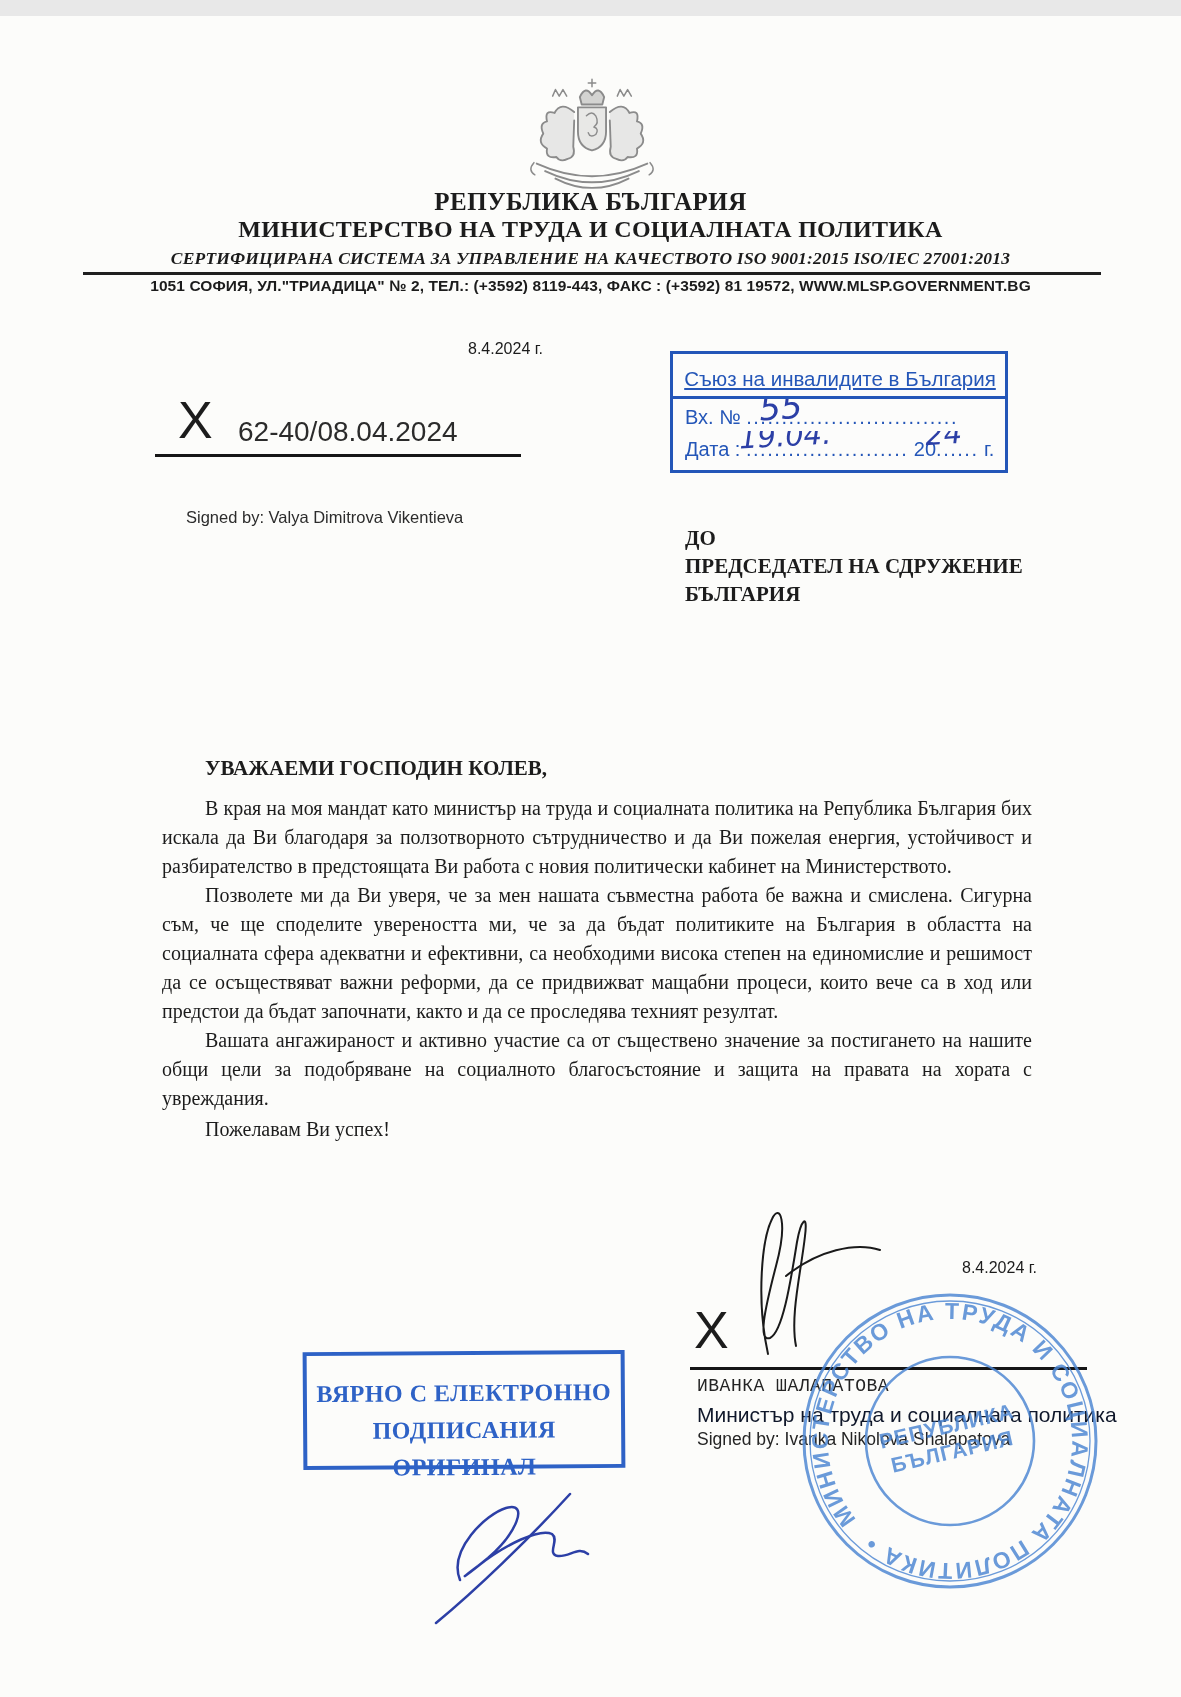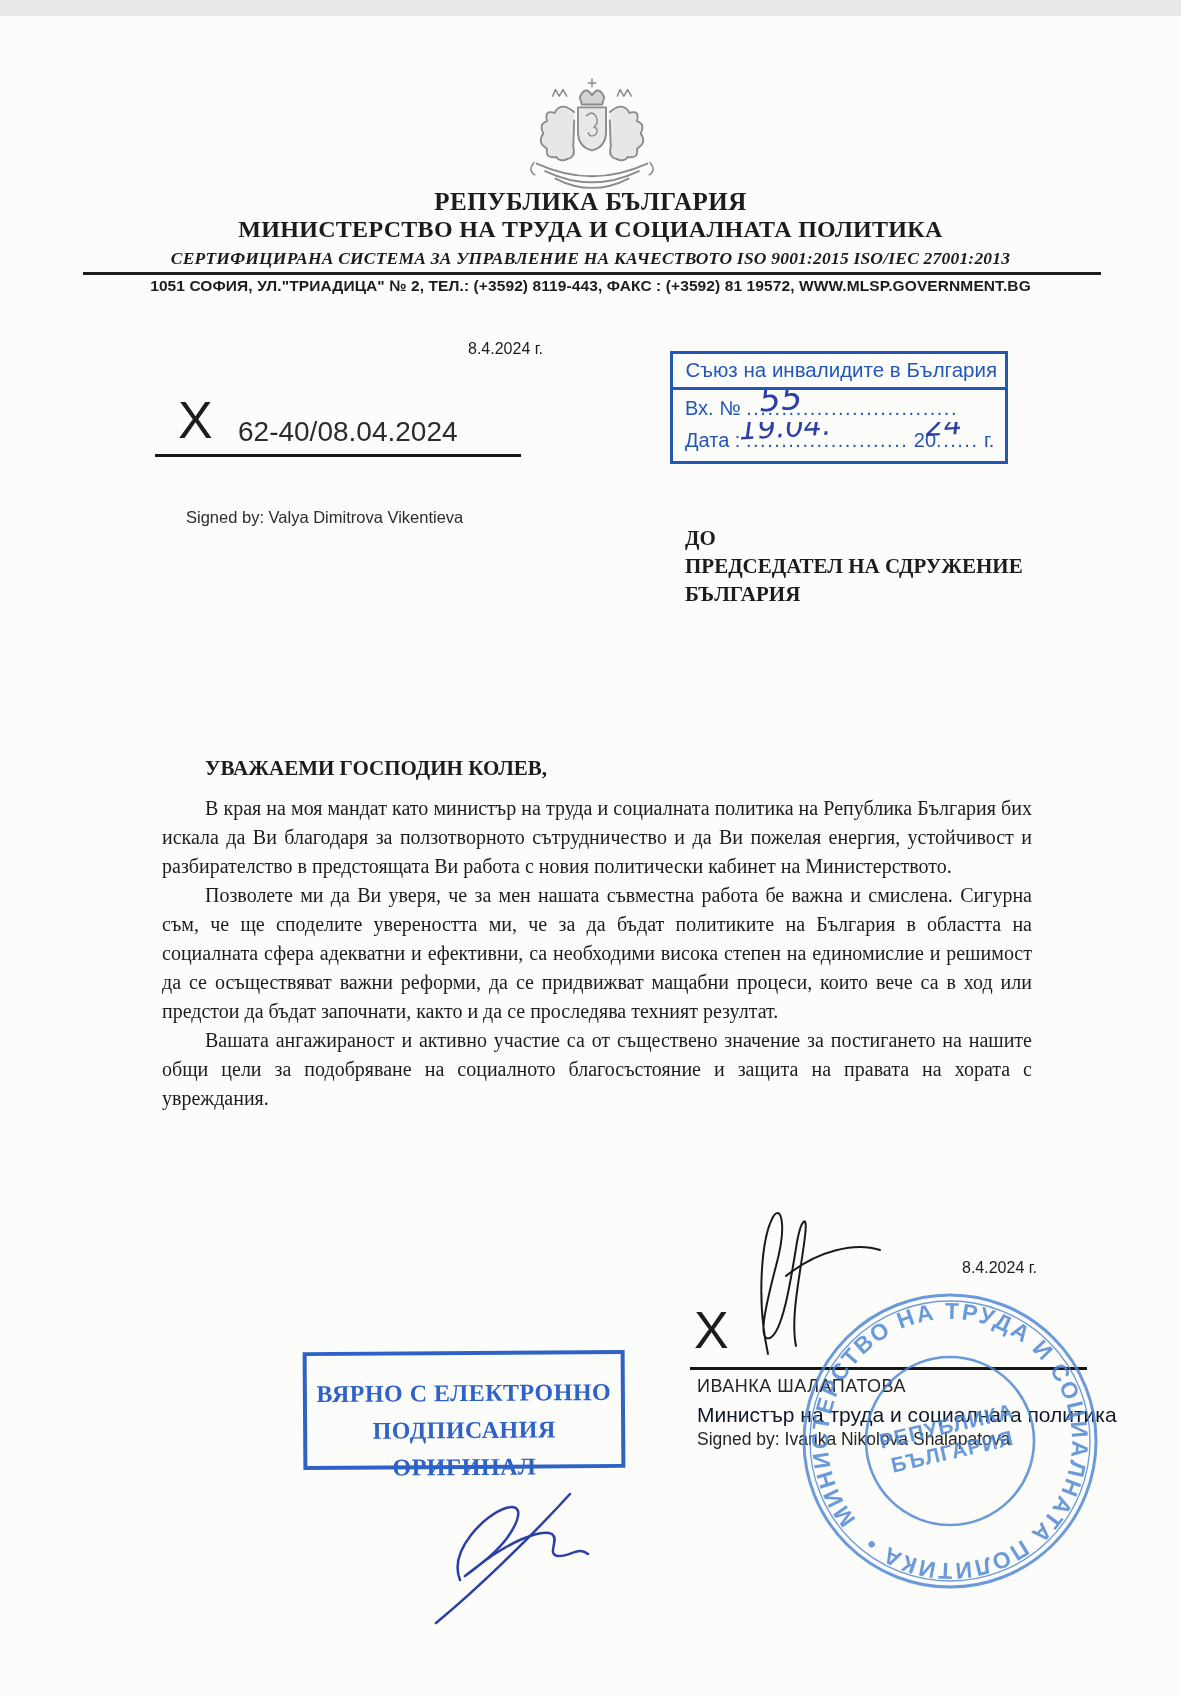--- a/index.html
+++ b/index.html
@@ -21,41 +21,41 @@
   .date-top{left:468px;top:324px;font-size:16px;font-family:"Liberation Sans",sans-serif;}
   .ref-x{left:178px;top:378px;font-size:52px;font-family:"Liberation Sans",sans-serif;line-height:1;}
   .ref-num{left:238px;top:400px;font-size:28px;font-family:"Liberation Sans",sans-serif;color:#2b2b2b;}
   .ref-line{left:155px;top:438px;width:366px;height:3px;background:#161616;}
   .signed-top{left:186px;top:492px;font-size:16.5px;font-family:"Liberation Sans",sans-serif;color:#2c2c2c;}
   
   .entry-stamp{
     left:670px;top:335px;width:332px;border:3px solid #2456b8;color:#2456b8;
     font-family:"Liberation Sans",sans-serif;background:rgba(255,255,255,.2);
   }
-  .entry-org{border-bottom:3px solid #2456b8;font-size:20.5px;padding:4px 8px 5px 10px;text-align:right;}
+  .entry-org{border-bottom:3px solid #2456b8;font-size:20.5px;padding:13px 8px 5px 10px;text-align:center;text-decoration:underline;}
   .entry-row{position:relative;font-size:20px;padding:7px 8px 2px 12px;white-space:nowrap;overflow:hidden;}
   .entry-row.last{padding-bottom:9px;}
   .dots{letter-spacing:1.5px;}
   .hand{position:absolute;font-family:"DejaVu Sans",sans-serif;font-style:italic;color:#2c3fa6;}
   .hw-num{left:86px;top:-12px;font-size:34px;transform:rotate(-4deg);}
   .hw-date{left:66px;top:-12px;font-size:29px;transform:rotate(-3deg);}
   .hw-year{left:252px;top:-14px;font-size:29px;transform:rotate(-4deg);}
   
   .addressee{left:685px;top:508px;font-size:21px;font-weight:bold;line-height:28px;}
   
   .letter-body{left:162px;top:740px;width:870px;}
   .salut{margin:0 0 13px 0;font-size:21px;font-weight:bold;text-indent:43px;}
   .letter-body p.para{margin:0;font-size:20px;line-height:29px;text-align:justify;text-indent:43px;}
   .letter-body p.close{margin:0;font-size:20px;line-height:33.5px;text-indent:43px;}
   
   .date-bottom{left:962px;top:1243px;font-size:16px;font-family:"Liberation Sans",sans-serif;}
   .sig-x{left:694px;top:1288px;font-size:52px;font-family:"Liberation Sans",sans-serif;line-height:1;}
   .sig-scribble{left:706px;top:1168px;width:180px;height:185px;}
   .sig-line{left:690px;top:1351px;width:397px;height:3px;background:#161616;}
-  .sig-name{left:697px;top:1360px;font-size:18px;font-family:Liberation Sans, sans-serif;letter-spacing:.5px;color:#242424;}
+  .sig-name{left:697px;top:1360px;font-size:18px;font-family:Liberation Mono, monospace;letter-spacing:.5px;color:#242424;}
   .sig-title{left:697px;top:1387px;font-size:21px;font-family:Liberation Sans, sans-serif;color:#0f172a;}
   .sig-signedby{left:697px;top:1413px;font-size:17.5px;font-family:"Liberation Sans",sans-serif;color:#242424;text-align:right;}
   
   .cert-stamp{
     left:303px;top:1335px;width:322px;height:118px;border:4px solid #2e62c6;
     color:#2e62c6;text-align:center;font-weight:bold;font-size:24px;line-height:37px;
     letter-spacing:.5px;padding-top:20px;box-sizing:border-box;transform:rotate(-.4deg);
     background:rgba(255,255,255,.15);
   }
   .blue-scribble{left:418px;top:1452px;width:190px;height:165px;}
@@ -118,20 +118,21 @@
     <div>ДО</div>
     <div>ПРЕДСЕДАТЕЛ НА СДРУЖЕНИЕ</div>
     <div>БЪЛГАРИЯ</div>
   </div>
 
   <div class="abs letter-body">
     <p class="salut">УВАЖАЕМИ ГОСПОДИН КОЛЕВ,</p>
     <p class="para">В края на моя мандат като министър на труда и социалната политика на Република България бих искала да Ви благодаря за ползотворното сътрудничество и да Ви пожелая енергия, устойчивост и разбирателство в предстоящата Ви работа с новия политически кабинет на Министерството.</p>
     <p class="para">Позволете ми да Ви уверя, че за мен нашата съвместна работа бе важна и смислена. Сигурна съм, че ще споделите увереността ми, че за да бъдат политиките на България в областта на социалната сфера адекватни и ефективни, са необходими висока степен на единомислие и решимост да се осъществяват важни реформи, да се придвижват мащабни процеси, които вече са в ход или предстои да бъдат започнати, както и да се проследява техният резултат.</p>
     <p class="para">Вашата ангажираност и активно участие са от съществено значение за постигането на нашите общи цели за подобряване на социалното благосъстояние и защита на правата на хората с увреждания.</p>
+    <p class="close">Пожелавам Ви успех!</p>
   </div>
 
   <div class="abs date-bottom">8.4.2024 г.</div>
   <div class="abs sig-scribble">
     <svg viewBox="0 0 180 185" width="180" height="185" xmlns="http://www.w3.org/2000/svg">
       <g stroke="#1a1a1a" stroke-width="2" fill="none" stroke-linecap="round">
         <path d="M62,170 C50,115 56,55 66,35 C74,18 82,38 70,82 C58,128 52,158 64,154 C77,148 85,95 91,58 C95,36 102,28 99,52 C95,88 84,132 90,162"></path>
         <path d="M80,92 C112,66 150,58 174,66"></path>
       </g>
     </svg>

